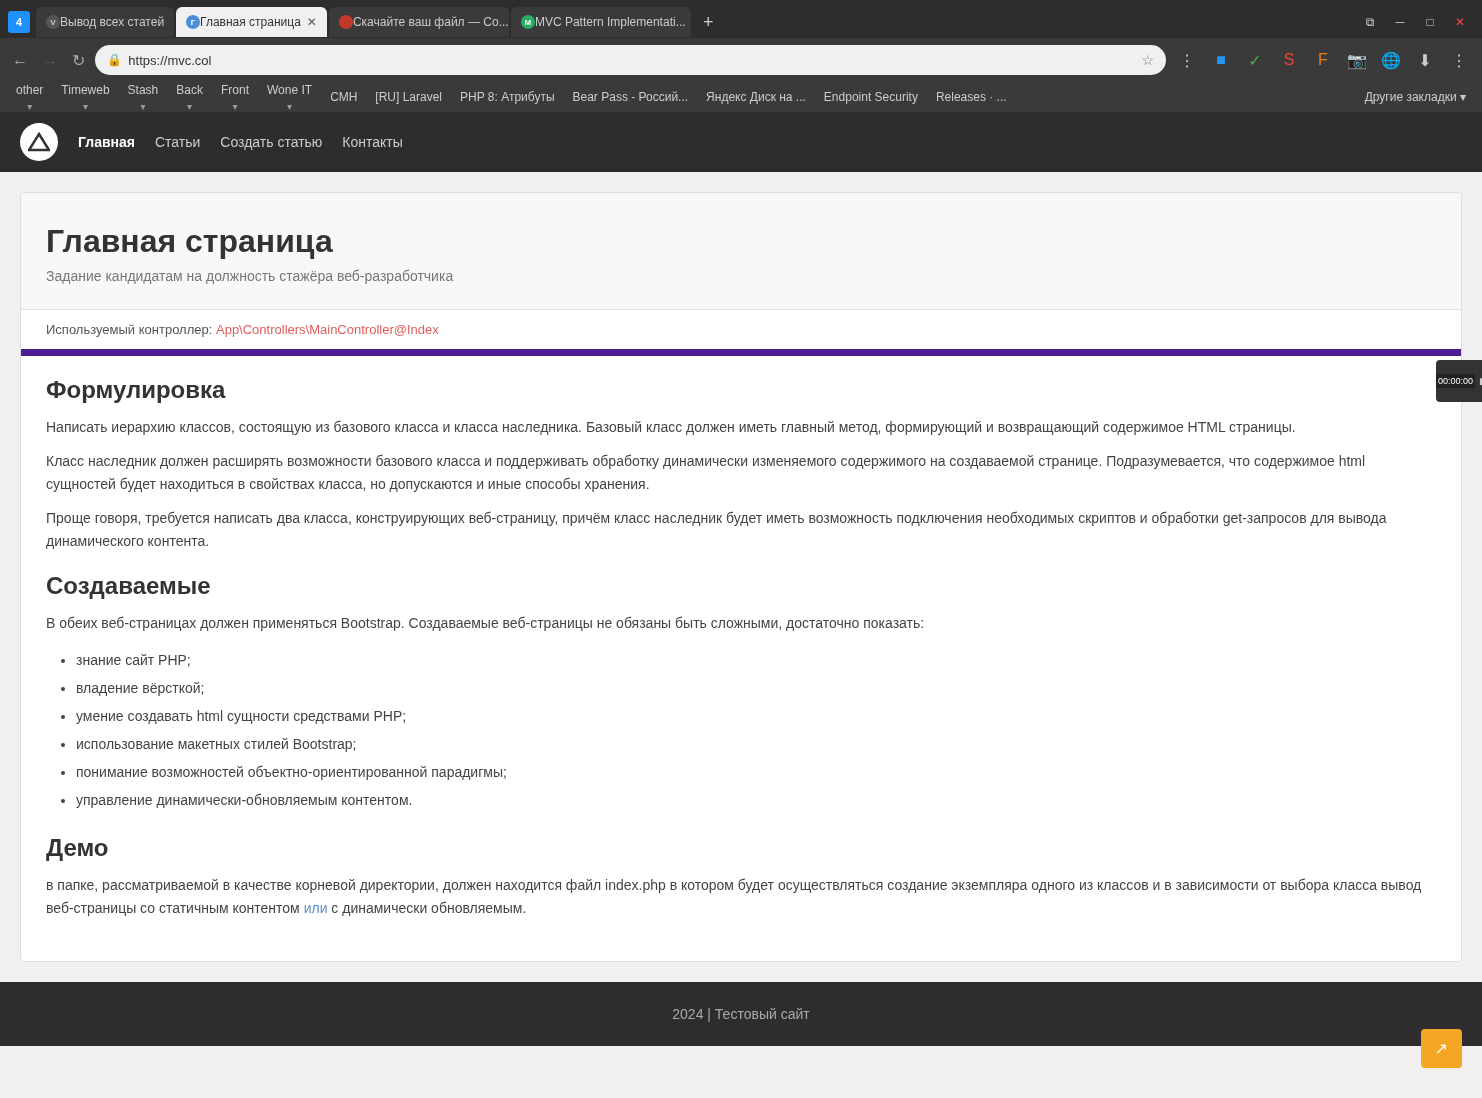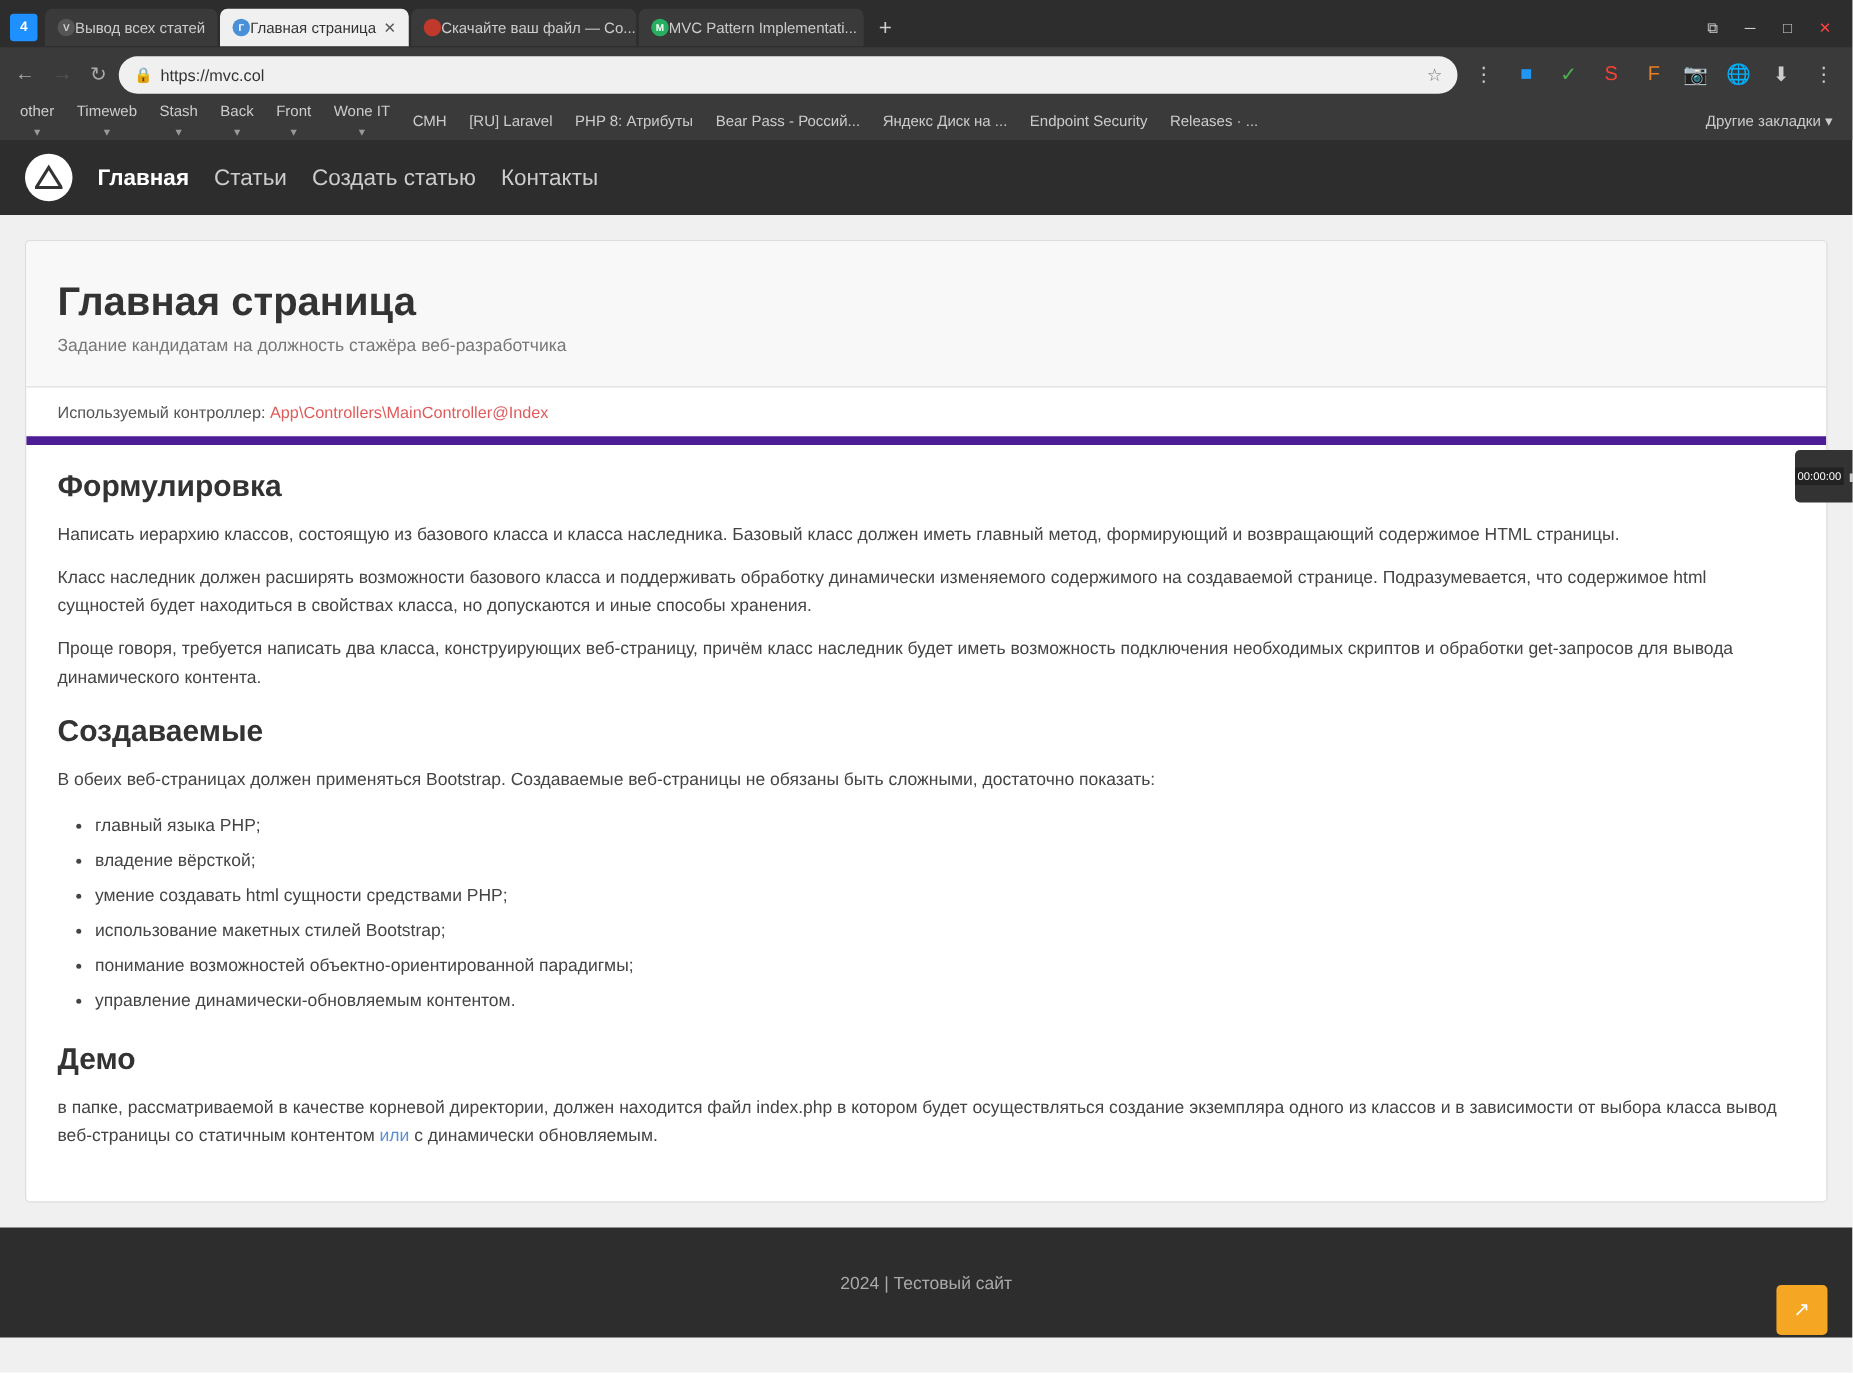--- a/index.html
+++ b/index.html
@@ -38,21 +38,21 @@
     .bookmark-dropdown { font-size: 10px; color: #999; }
     .bookmarks-more { margin-left: auto; color: #ccc; font-size: 12px; cursor: pointer; padding: 2px 8px; border-radius: 3px; white-space: nowrap; }
 
     
     .website-wrapper { background: #f0f0f0; }
 
     
     .site-nav { background: #2d2d2d; display: flex; align-items: center; padding: 0 20px; height: 60px; }
     .site-logo { width: 38px; height: 38px; border-radius: 50%; background: #fff; display: flex; align-items: center; justify-content: center; margin-right: 20px; font-weight: bold; font-size: 14px; color: #333; flex-shrink: 0; }
     .site-nav-links { display: flex; gap: 20px; }
-    .site-nav-link { color: #ccc; text-decoration: none; font-size: 18px; }
+    .site-nav-link { color: #ccc; text-decoration: none; font-size: 14px; }
     .site-nav-link.active { color: #fff; font-weight: bold; }
 
     
     .main-content { padding: 20px; }
     .content-card { background: #fff; border-radius: 4px; border: 1px solid #ddd; overflow: hidden; }
 
     
     .hero-section { background: #f8f8f8; border-bottom: 1px solid #e0e0e0; padding: 30px 25px 25px 25px; }
     .hero-title { font-size: 32px; font-weight: bold; color: #333; margin-bottom: 8px; }
     .hero-subtitle { font-size: 14px; color: #777; }
@@ -63,21 +63,21 @@
 
     
     .article-content { padding: 20px 25px 30px 25px; }
     .section-title { font-size: 24px; font-weight: bold; color: #333; margin-bottom: 12px; margin-top: 20px; }
     .section-title:first-child { margin-top: 0; }
     .paragraph { font-size: 14px; color: #444; line-height: 1.6; margin-bottom: 12px; }
     .paragraph a { color: #5c8fcf; text-decoration: none; }
     .req-list { list-style: disc; padding-left: 30px; font-size: 14px; color: #444; line-height: 2; }
 
     
-    .site-footer { background: #2d2d2d; color: #aaa; text-align: center; padding: 36px; font-size: 14px; margin-top: 0; }
+    .site-footer { background: #2d2d2d; color: #aaa; text-align: center; padding: 24px; font-size: 14px; margin-top: 0; }
 
     
     .side-widget { position: fixed; right: 0; top: 360px; background: #333; width: 46px; border-radius: 4px 0 0 4px; display: flex; flex-direction: row; align-items: center; padding: 6px 0; gap: 4px; z-index: 100; }
     .side-widget-timer { color: #fff; font-size: 9px; padding: 2px; background: #222; width: 100%; text-align: center; }
     .side-widget-btn { width: 36px; height: 30px; display: flex; align-items: center; justify-content: center; color: #ccc; font-size: 14px; cursor: pointer; border-radius: 3px; }
 
     
     .fab-btn { position: fixed; bottom: 30px; right: 20px; background: #f5a623; color: #fff; border: none; border-radius: 4px; padding: 10px 14px; font-size: 16px; cursor: pointer; z-index: 200; }
 
     .tab-favicon-circle { width: 14px; height: 14px; border-radius: 50%; display: flex; align-items: center; justify-content: center; font-size: 8px; font-weight: bold; flex-shrink: 0; }
@@ -234,21 +234,21 @@
       <div class="article-content">
 
         <h2 class="section-title">Формулировка</h2>
         <p class="paragraph">Написать иерархию классов, состоящую из базового класса и класса наследника. Базовый класс должен иметь главный метод, формирующий и возвращающий содержимое HTML страницы.</p>
         <p class="paragraph">Класс наследник должен расширять возможности базового класса и поддерживать обработку динамически изменяемого содержимого на создаваемой странице. Подразумевается, что содержимое html сущностей будет находиться в свойствах класса, но допускаются и иные способы хранения.</p>
         <p class="paragraph">Проще говоря, требуется написать два класса, конструирующих веб-страницу, причём класс наследник будет иметь возможность подключения необходимых скриптов и обработки get-запросов для вывода динамического контента.</p>
 
         <h2 class="section-title">Создаваемые</h2>
         <p class="paragraph">В обеих веб-страницах должен применяться Bootstrap. Создаваемые веб-страницы не обязаны быть сложными, достаточно показать:</p>
         <ul class="req-list">
-          <li>главный языка PHP;</li>
+          <li>знание сайт PHP;</li>
           <li>владение вёрсткой;</li>
           <li>умение создавать html сущности средствами PHP;</li>
           <li>использование макетных стилей Bootstrap;</li>
           <li>понимание возможностей объектно-ориентированной парадигмы;</li>
           <li>управление динамически-обновляемым контентом.</li>
         </ul>
 
         <h2 class="section-title">Демо</h2>
         <p class="paragraph">
           в папке, рассматриваемой в качестве корневой директории, должен находится файл index.php в котором будет осуществляться создание экземпляра одного из классов и в зависимости от выбора класса вывод веб-страницы со статичным контентом <a href="#" style="color:#5c8fcf;">или</a> с динамически обновляемым.

